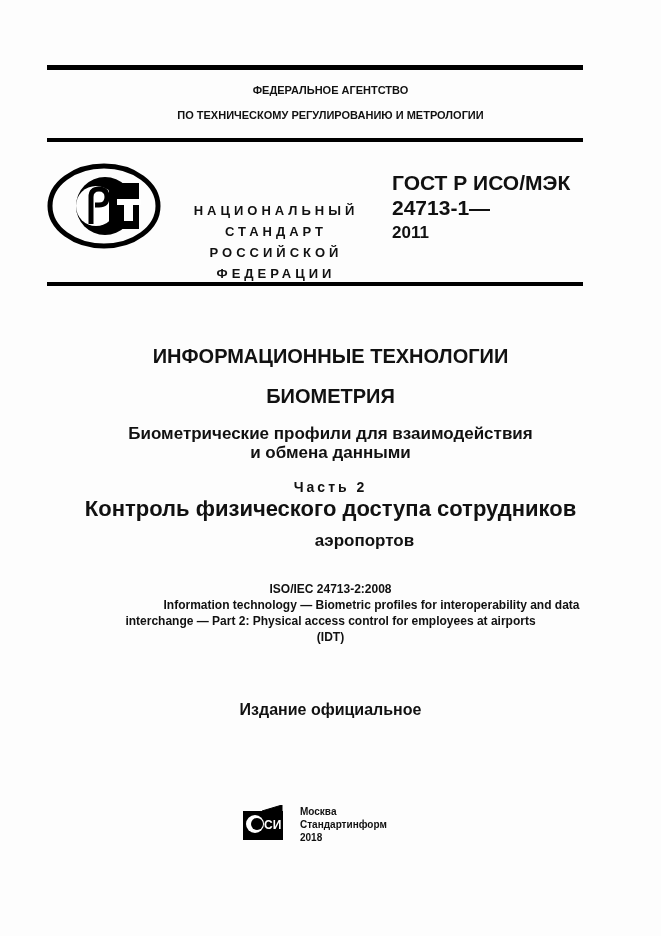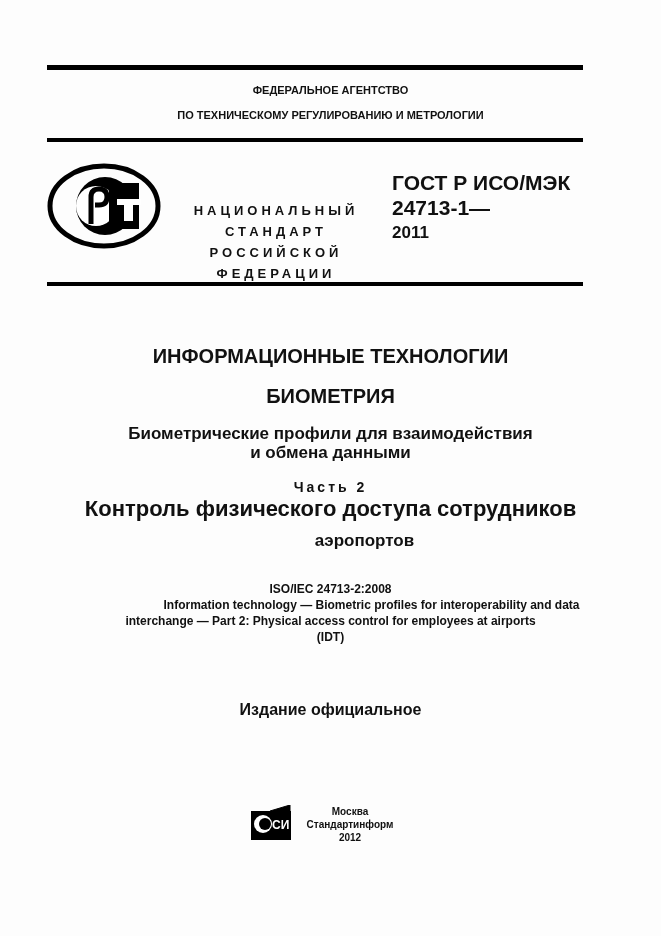--- a/index.html
+++ b/index.html
@@ -3,22 +3,22 @@
 <meta charset="utf-8">
 <style>
   html, body { margin:0; padding:0; background:#fdfdfd; }
   body { width:661px; height:936px; position:relative; overflow:hidden; font-family:"Liberation Sans", sans-serif; color:#111; }
   .rule { position:absolute; left:47px; width:536px; background:#000; }
   .center { position:absolute; left:0; width:661px; text-align:center; font-weight:bold; }
   .agency { font-size:11px; }
   .natl { position:absolute; left:176px; width:200px; text-align:center; font-weight:bold; font-size:13px; letter-spacing:4px; line-height:21px;margin-top:28px; }
   .gost { position:absolute; left:392px; font-weight:bold; font-size:21px; line-height:25px; }
   .logo { position:absolute; left:47px; top:163px; }
-  .pub-logo { position:absolute; left:250px; top:805px;text-align:right; }
-  .pub { position:absolute; left:300px; width:100px; text-align:center; font-weight:bold; font-size:10px; line-height:13px; top:805px; }
+  .pub-logo { position:absolute; left:242px; top:805px;text-align:right; }
+  .pub { position:absolute; left:300px; width:100px; font-weight:bold; font-size:10px; line-height:13px; top:805px; }
 </style>
 </head>
 <body>
 
 <div class="rule" style="top:65px;height:5px;"></div>
 <div class="center agency" style="top:84px;">ФЕДЕРАЛЬНОЕ АГЕНТСТВО</div>
 <div class="center agency" style="top:109px;text-align:center;">ПО ТЕХНИЧЕСКОМУ РЕГУЛИРОВАНИЮ И МЕТРОЛОГИИ</div>
 <div class="rule" style="top:138px;height:4px;"></div>
 
 <div class="logo">
@@ -69,14 +69,14 @@
     <path d="M20 6 L40 0 L40 26 L20 32 Z" fill="#000" stroke="#000"></path>
     <circle cx="13" cy="19" r="9" fill="#fff"></circle>
     <circle cx="15" cy="19" r="6" fill="#000"></circle>
     <text x="22" y="24" font-family="Liberation Sans, sans-serif" font-size="12" font-weight="bold" fill="#fff">СИ</text>
     <rect x="1" y="32" width="40" height="3" fill="#000"></rect>
   </svg>
 </div>
 <div class="pub">
   <div>Москва</div>
   <div>Стандартинформ</div>
-  <div>2012</div>
+  <div>2018</div>
 </div>
 
 </body></html>

